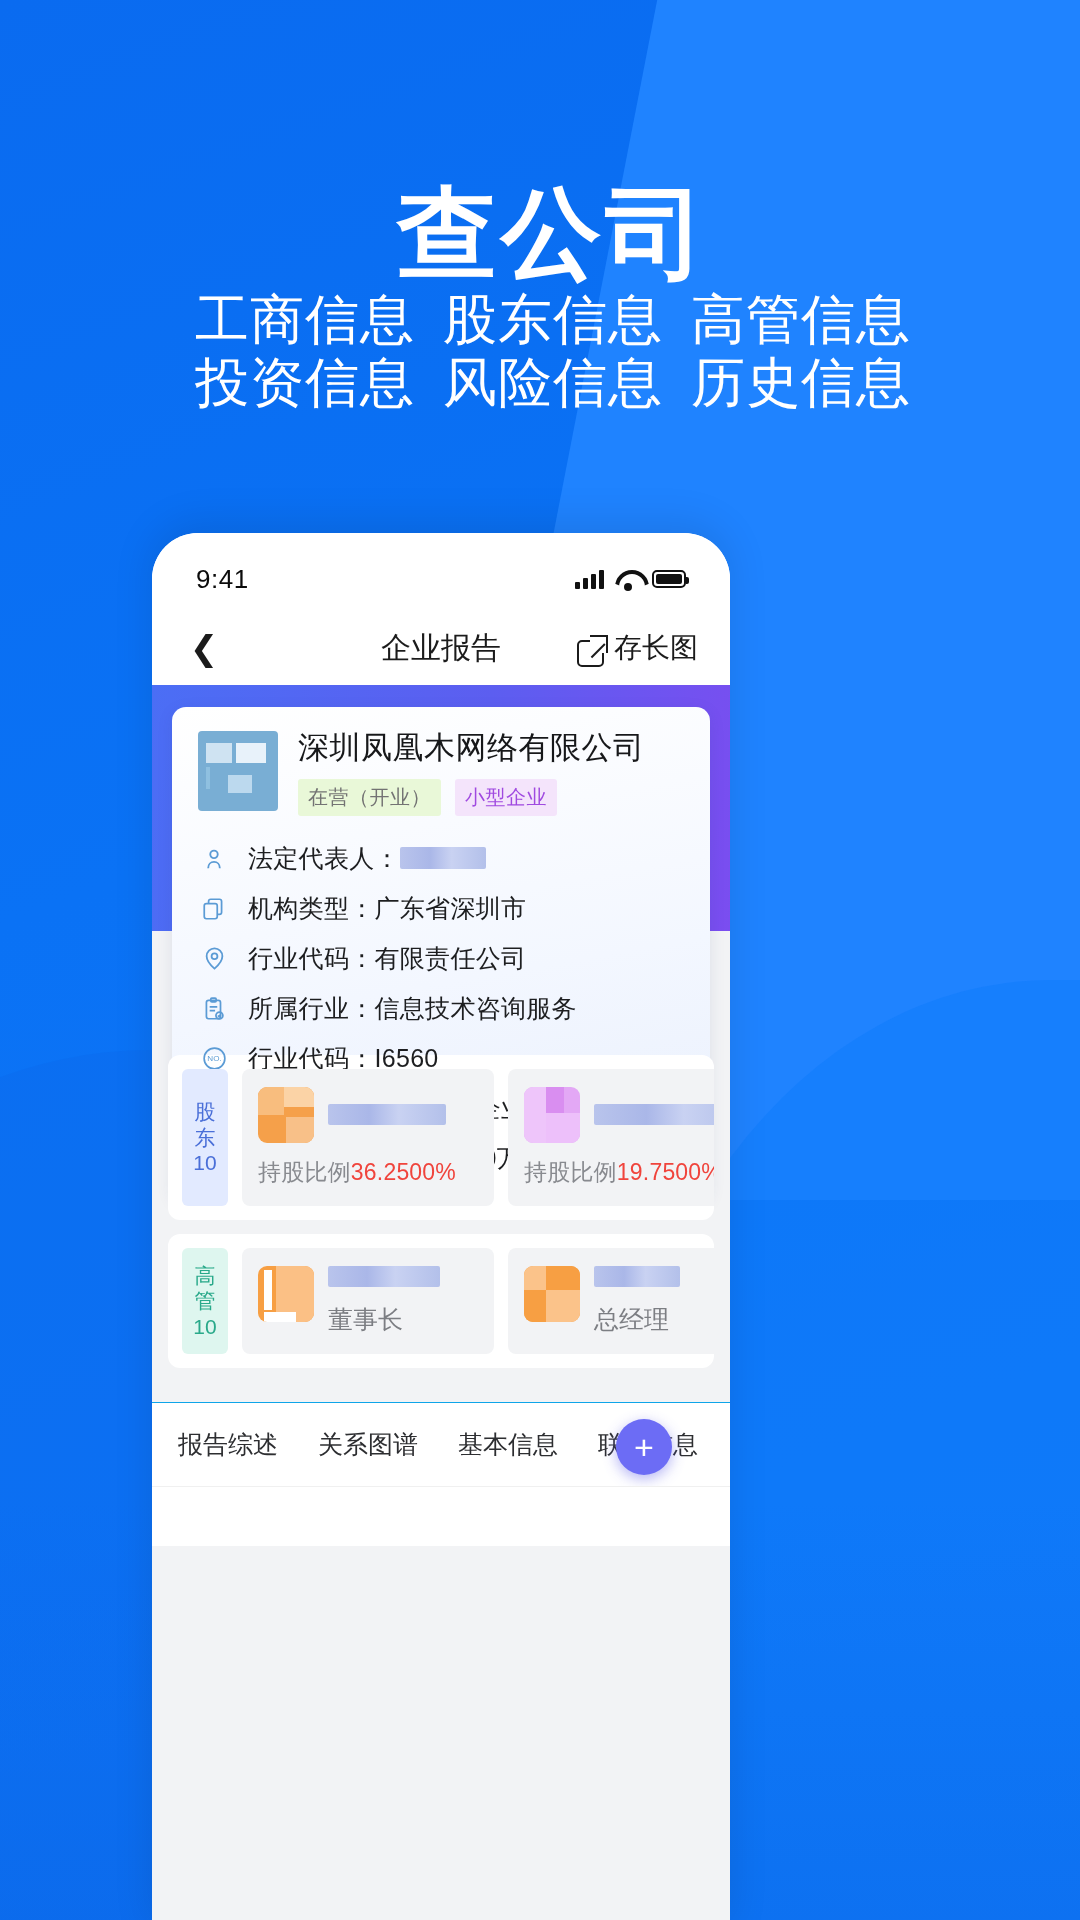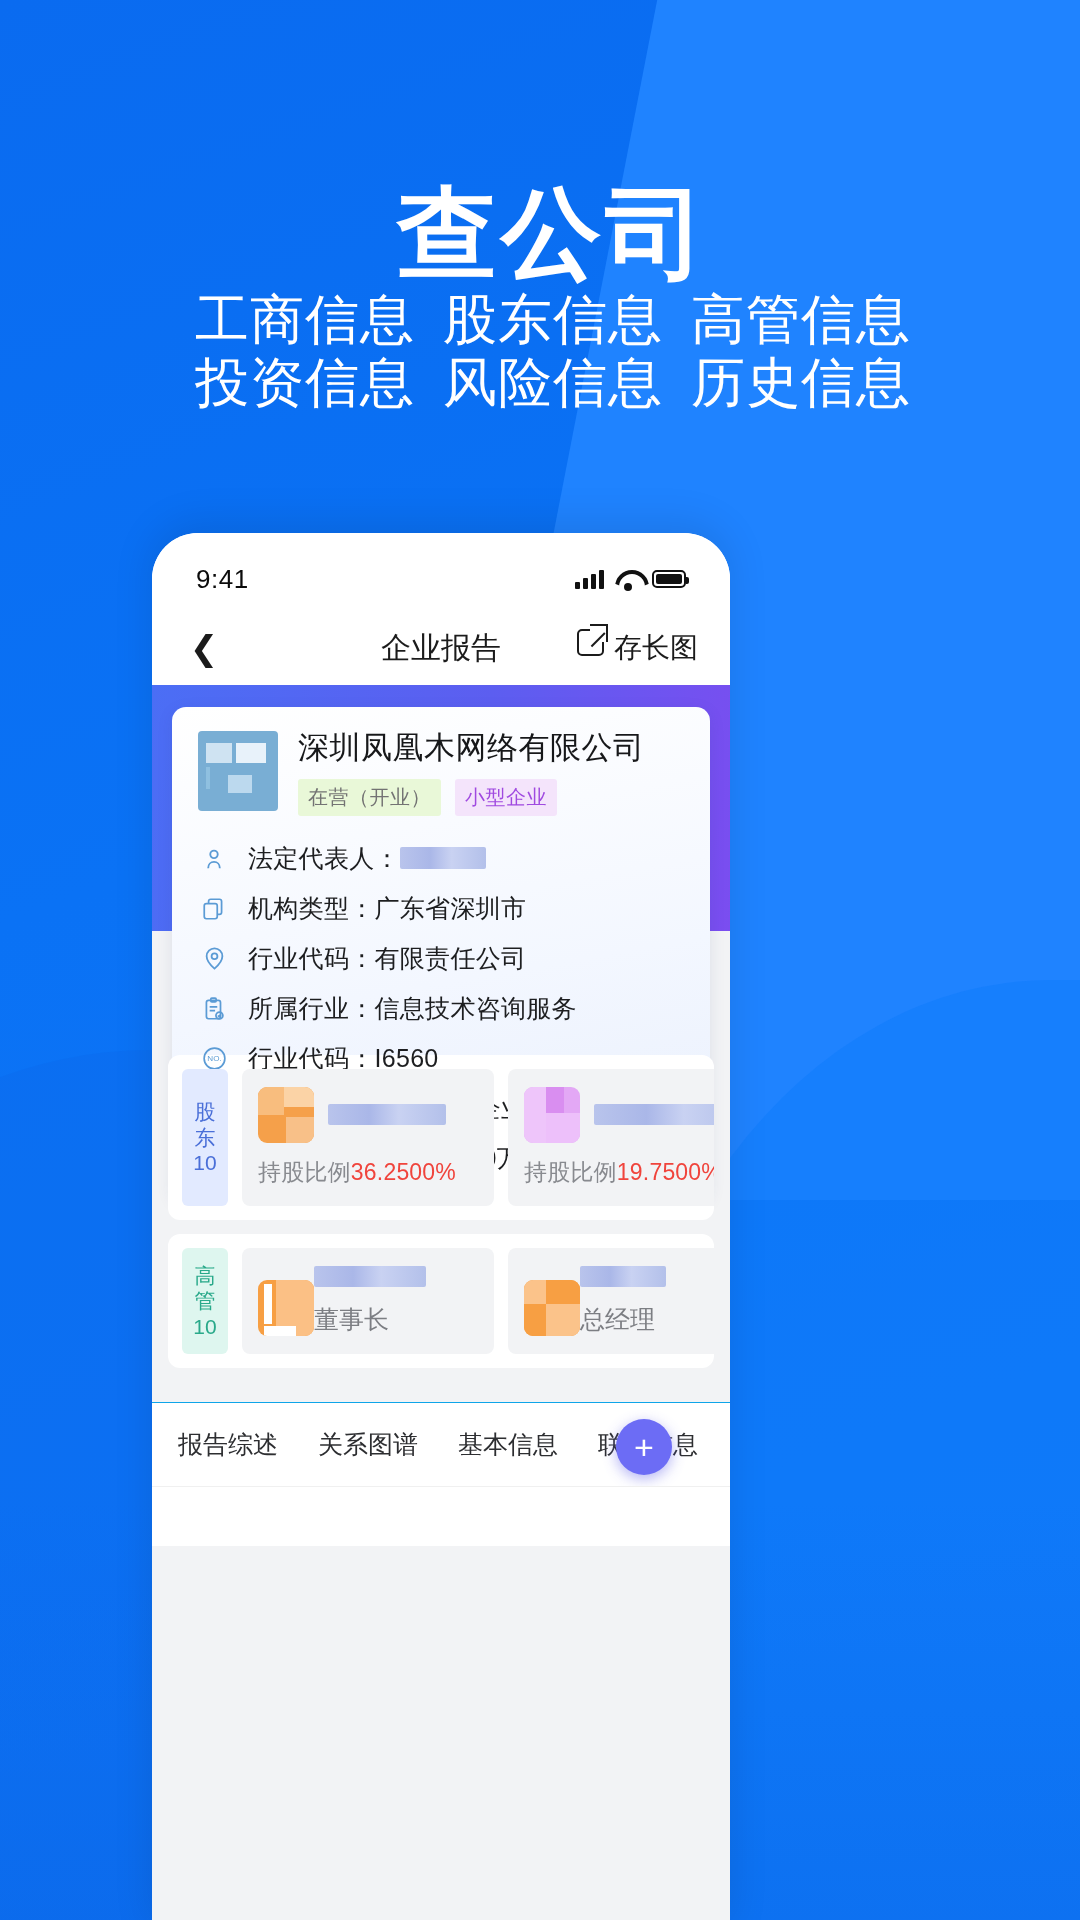--- a/index.html
+++ b/index.html
@@ -137,21 +137,21 @@
     font-size: 34px; color: #1b1b1b; line-height: 1;
   }
   .nav-title {
     position: absolute; left: 0; right: 0;
     text-align: center;
     font-size: 30px; font-weight: 500; color: #1b1b1b;
     pointer-events: none;
   }
   .nav-right {
     margin-left: auto;
-    display: flex; align-items: flex-start; gap: 10px;
+    display: flex; align-items: flex-end; gap: 10px;
     font-size: 28px; color: #1b1b1b;
     z-index: 2;
   }
   .ext-icon {
     width: 27px; height: 27px;
     border: 2.4px solid #1b1b1b; border-radius: 5px;
     position: relative;
   }
   .ext-icon::before {
     content: ""; position: absolute; right: -6px; top: -7px;
@@ -271,21 +271,21 @@
   .av-orange3 span:nth-child(1){ left:0;  top:0;  width:22px; height:24px; background:#fbc38a; }
   .av-orange3 span:nth-child(2){ left:22px;top:0;  width:34px; height:24px; background:#f79f43; }
   .av-orange3 span:nth-child(3){ left:0;  top:24px;width:22px; height:32px; background:#f79f43; }
   .av-orange3 span:nth-child(4){ left:22px;top:24px;width:34px; height:32px; background:#fbc38a; }
 
   .chip-name { flex: 1; min-width: 0; }
   .chip-name .redact { height: 21px; }
   .chip-sub { margin-top: 14px; font-size: 23px; color: #888a8f; letter-spacing: .2px; }
   .chip-sub .pct { color: #f0443c; }
   .chip-role { margin-top: 8px; font-size: 25px; color: #7c7e83; }
-  .chip-inline { display: flex; align-items: flex-end; }
+  .chip-inline { display: flex; align-items: flex-start; gap: 14px; }
   .chip-inline .col { display: flex; flex-direction: column; gap: 6px; }
 
   
   .tabbar {
     background: #ffffff;
     height: 84px;
     display: flex; align-items: center;
     padding: 0 26px;
     gap: 40px;
     border-top: 1px solid #0ea5e9;

